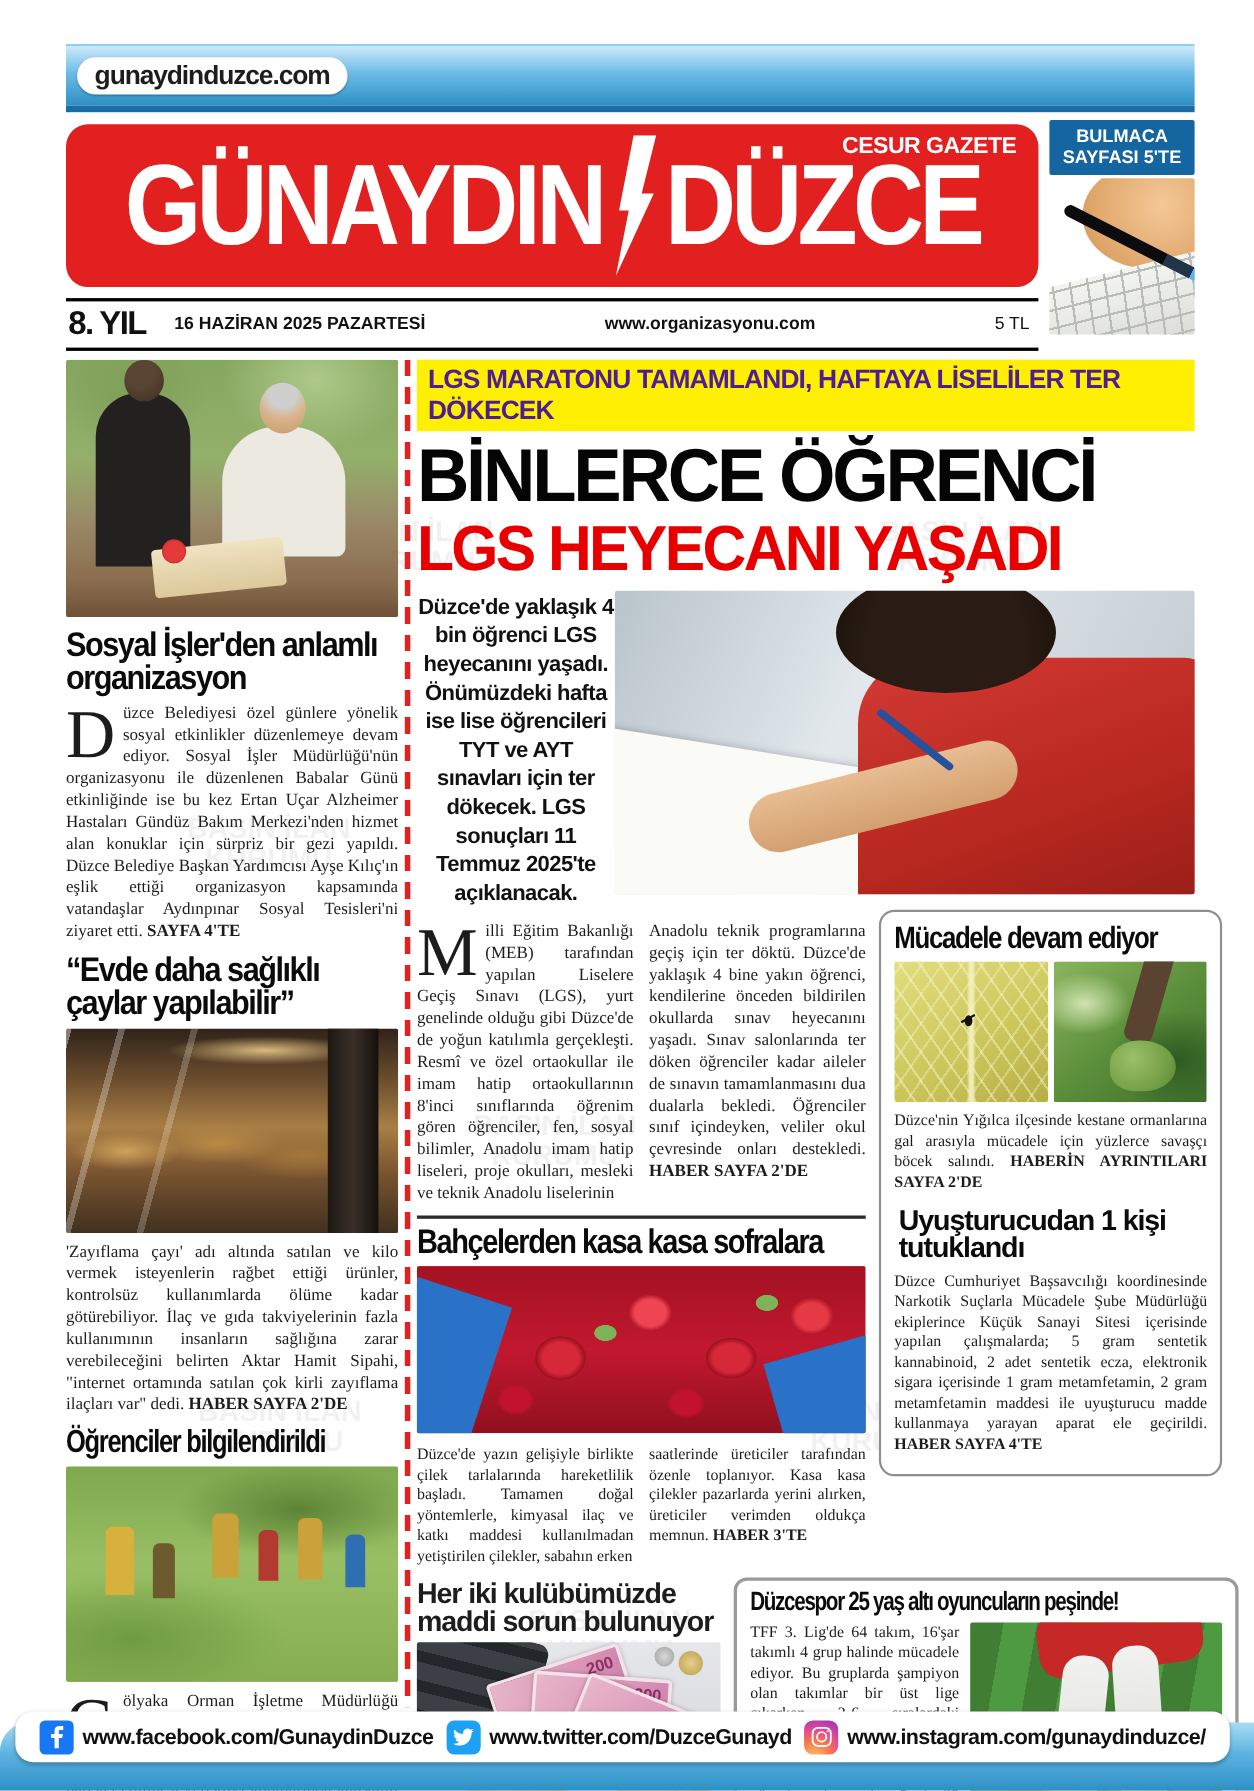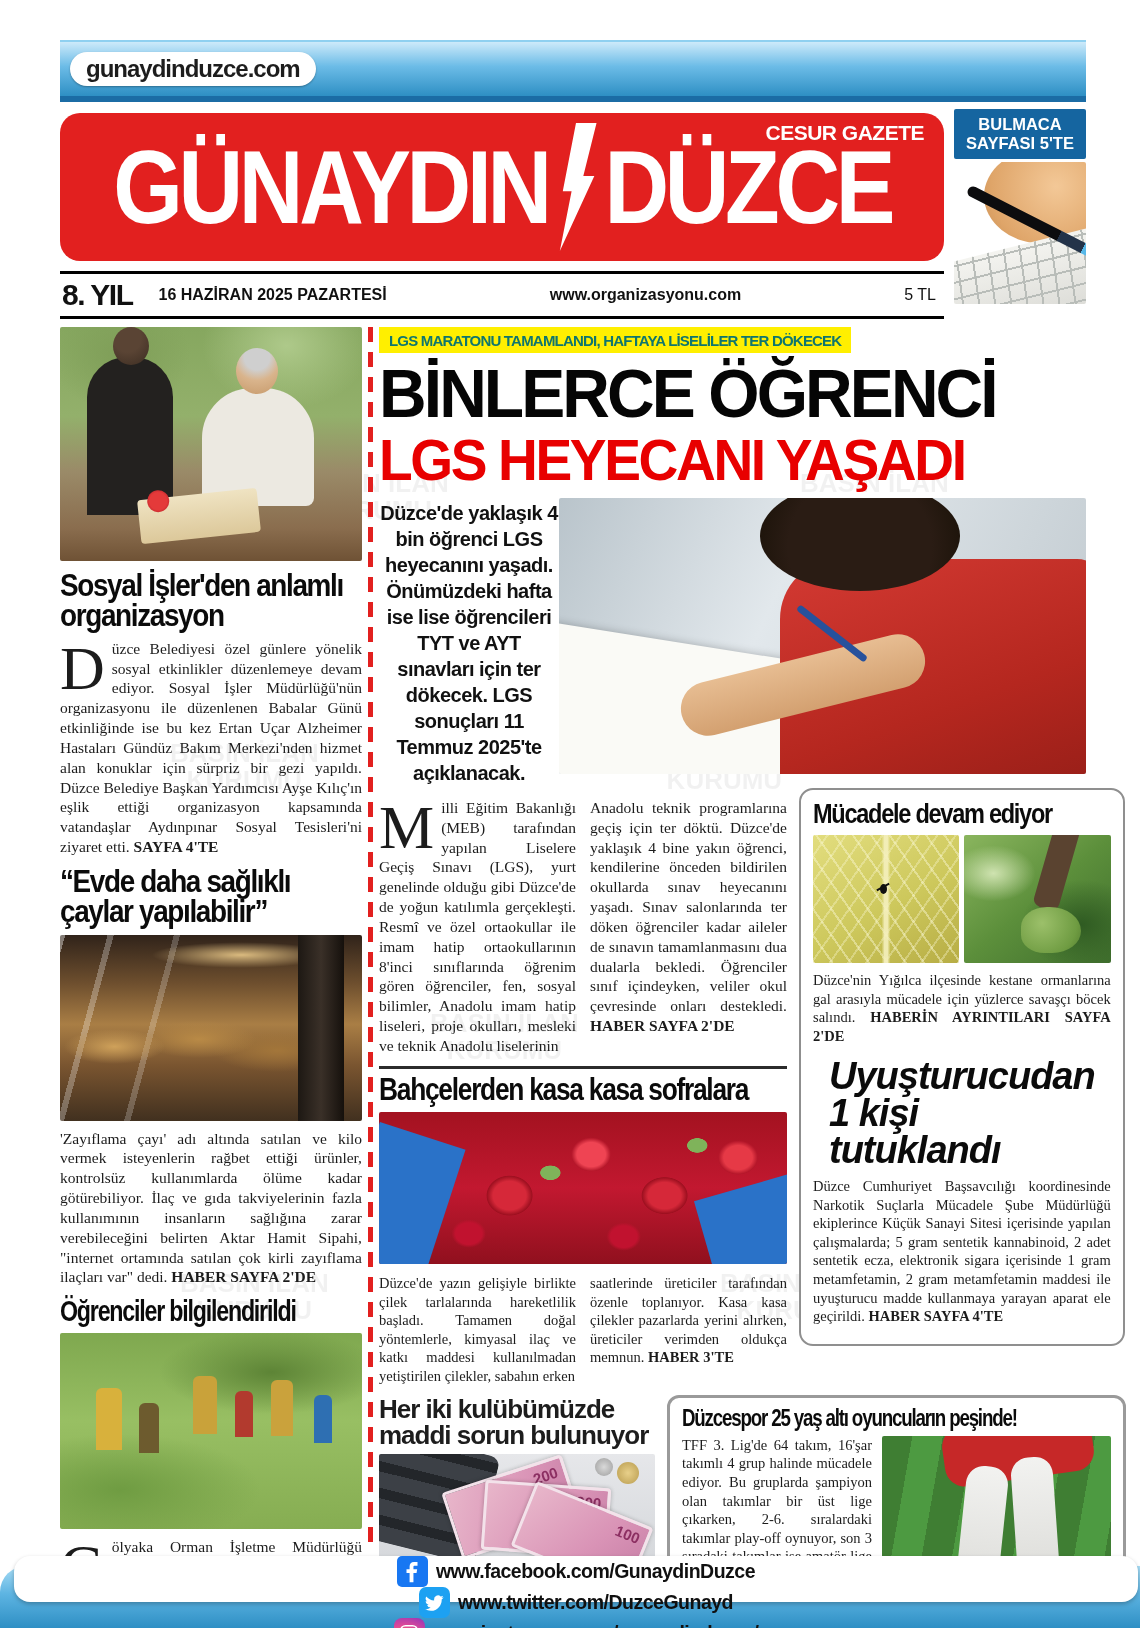--- a/index.html
+++ b/index.html
@@ -53,33 +53,33 @@
   .sep-red{width:17px;flex:0 0 auto;
      background:repeating-linear-gradient(180deg,#e2201f 0 15px,transparent 15px 25px) center/5px 100% no-repeat;}
   .col-main{flex:1;min-width:0;}
   
   .h2{font-weight:800;color:#0b0b0b;line-height:.98;letter-spacing:-1.5px;margin:10px 0 7px;
       font-family:"Liberation Sans",sans-serif;}
   .h-social,.h-tea{font-size:31px;transform:scaleX(.9);transform-origin:left;width:111%;}
   .h-students{font-size:29px;white-space:nowrap;transform:scaleX(.8);transform-origin:left;width:125%;}
   .h-harvest{font-size:31px;white-space:nowrap;transform:scaleX(.85);transform-origin:left;width:118%;margin-top:6px;}
   .h-box{font-size:28px;white-space:nowrap;transform:scaleX(.84);transform-origin:left;width:119%;margin:0 0 8px;}
-  .h-drugs{font-size:38px;letter-spacing:-1px;margin:12px 16px 8px;font-style:italic;}
+  .h-drugs{font-size:26px;letter-spacing:-1px;margin:12px 4px 8px;}
   .h-clubs{font-size:26px;letter-spacing:-1px;color:#1d1d1d;margin:2px 0 6px;}
   .h-duz{font-size:24px;white-space:nowrap;transform:scaleX(.78);transform-origin:left;width:128%;margin:0 0 6px;}
   
   .body{font-family:"Liberation Serif",serif;font-size:15.5px;line-height:1.28;color:#1c1c1c;
         text-align:justify;margin:0 0 10px;}
   .body.small{font-size:14.5px;}
   .ref{font-weight:700;}
   .dropcap{float:left;font-family:"Liberation Serif",serif;font-size:62px;line-height:.78;
            padding:5px 7px 0 0;font-weight:400;}
   
-  .kicker{display:inline-block;background:#ffef00;padding:5px 10px 4px;font-weight:800;font-size:15px;
-          letter-spacing:-.8px;color:#0f766e;}
+  .kicker{display:inline-block;background:#ffef00;padding:5px 10px 4px;font-weight:800;font-size:24px;
+          letter-spacing:-.8px;color:#4c1d95;}
   .hl1{font-weight:800;font-size:68px;line-height:.96;letter-spacing:-3px;margin:8px 0 0;color:#050505;
        transform:scaleX(.97);transform-origin:left;}
   .hl2{font-weight:800;font-size:58px;line-height:.96;letter-spacing:-2.5px;margin:6px 0 10px;color:#e80000;
        transform:scaleX(.95);transform-origin:left;white-space:nowrap;}
   .lead-row{display:flex;}
   .lead-summary{width:180px;flex:0 0 auto;font-weight:700;font-size:20px;line-height:1.3;text-align:center;
                 letter-spacing:-.5px;margin:2px 0 0;font-family:"Liberation Sans",sans-serif;}
   .cols{display:flex;gap:14px;margin-top:10px;}
   .cols .body{flex:1;margin-bottom:0;}
   .mid{display:flex;margin-top:2px;}
@@ -171,23 +171,23 @@
   .leaf-green{background:
      radial-gradient(60px 40px at 20% 30%,#cfe3b0,transparent 70%),
      radial-gradient(80px 60px at 80% 70%,#2f5b22,transparent 75%),
      linear-gradient(140deg,#8ab55e,#5c8f3b 50%,#3f6e2d);}
   .stem{position:absolute;right:28%;top:-12%;width:26px;height:90px;background:linear-gradient(#4a3categories,#5a4330);background:#5a4330;transform:rotate(16deg);border-radius:8px;}
   .pod{position:absolute;right:20%;bottom:8%;width:60px;height:46px;border-radius:50% 60% 55% 45%;
      background:radial-gradient(circle at 35% 35%,#9cc06a,#6f9c42 70%,#527c2e);}
   
   .footer{position:relative;height:62px;margin-top:14px;margin-left:-60px;margin-right:-54px;
           background:linear-gradient(180deg,#a7dcf5 0%,#5db4e2 45%,#2e8fc4 100%);border-top-left-radius:26px;}
-  .social-pill{position:absolute;left:14px;right:2px;top:-10px;height:46px;background:#fff;border-radius:16px;
+  .social-pill{position:absolute;left:14px;right:22px;top:-10px;height:46px;background:#fff;border-radius:16px;
           display:flex;align-items:center;justify-content:space-between;padding:0 22px;
-          box-shadow:0 2px 4px rgba(0,0,0,.25);flex-direction:column;}
+          box-shadow:0 2px 4px rgba(0,0,0,.25);}
   .soc{display:flex;align-items:center;gap:8px;cursor:pointer;}
   .soc-url{font-weight:700;font-size:19.5px;letter-spacing:-.5px;color:#101010;}
   .icon{width:31px;height:31px;border-radius:6px;display:flex;align-items:center;justify-content:center;flex:0 0 auto;}
   .icon-fb{background:#1877f2;border-radius:5px;}
   .icon-tw{background:#1da1f2;border-radius:7px;}
   .icon-ig{background:radial-gradient(circle at 30% 110%,#fdc468 0%,#f7744f 40%,#df4996 65%,#9b36b7 95%);border-radius:8px;}
   .icon svg{display:block;}
 </style>
 </head>
 <body>

